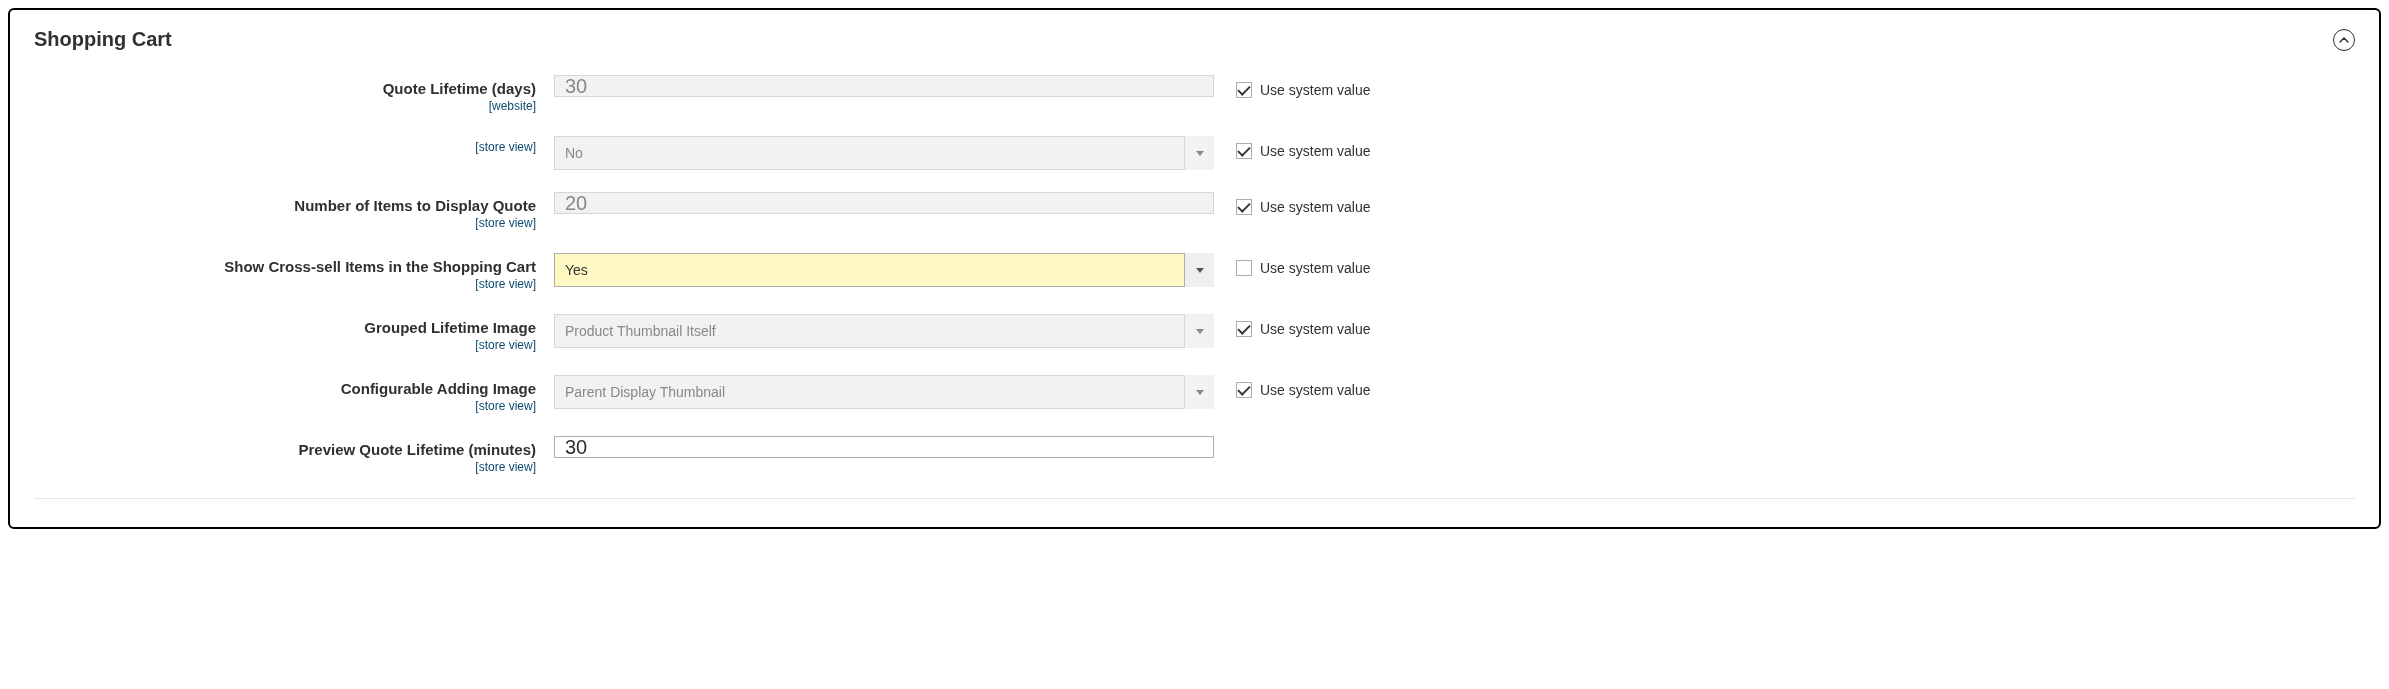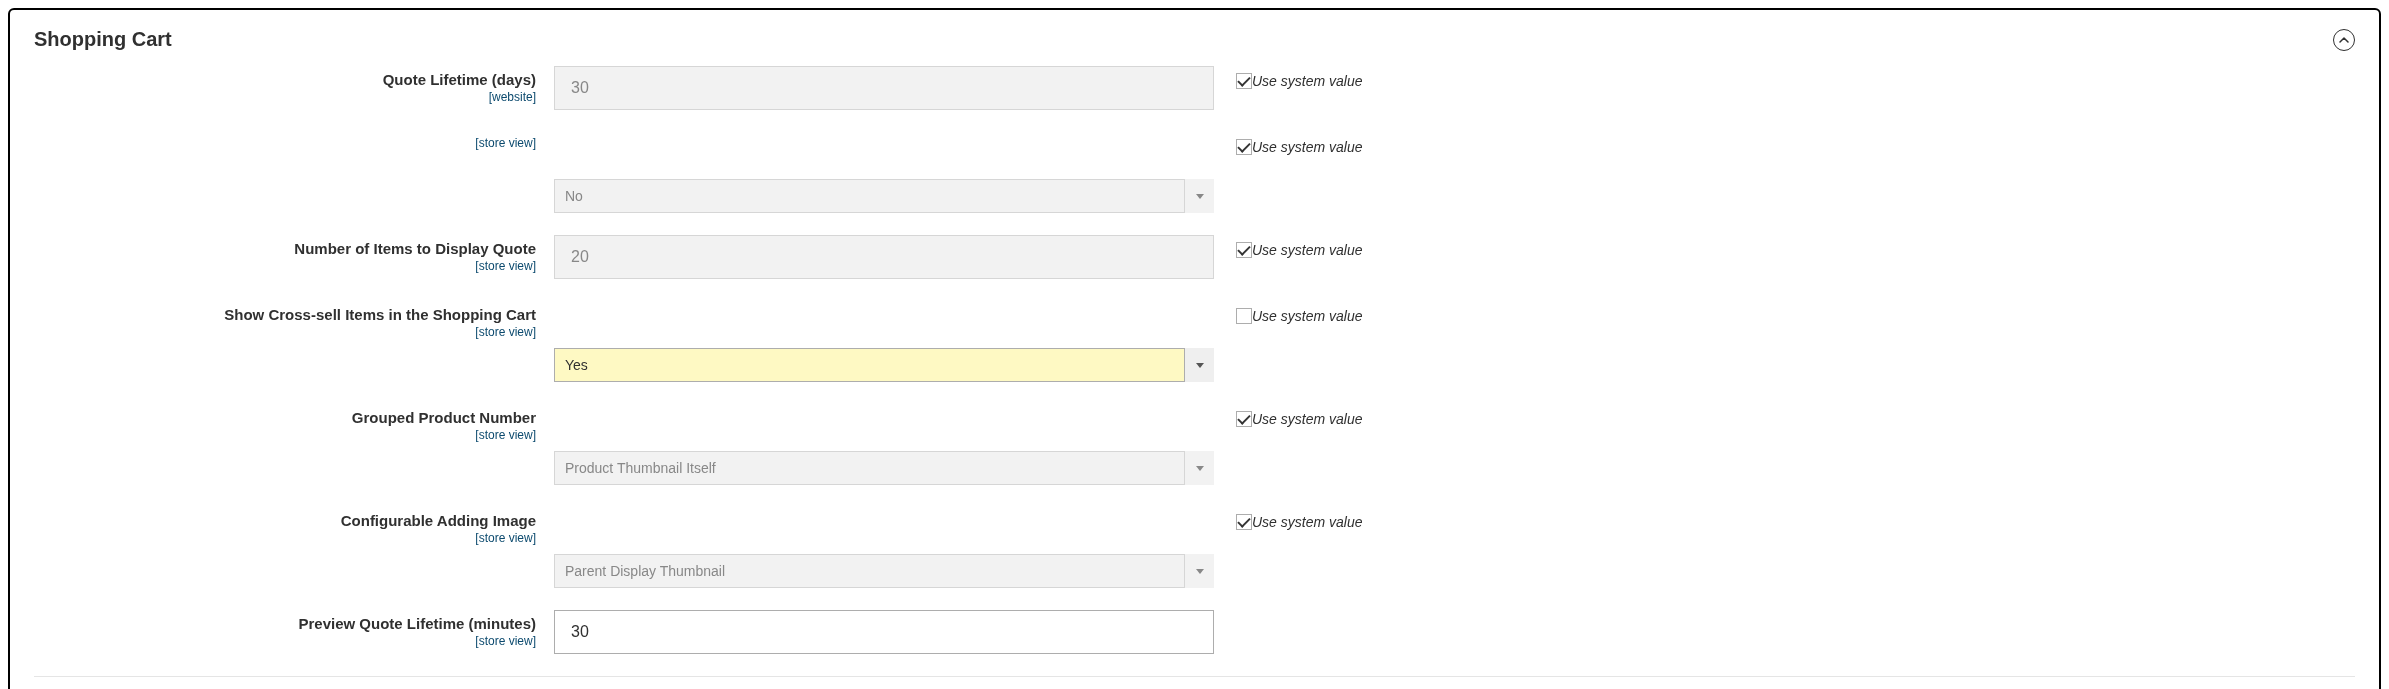--- a/index.html
+++ b/index.html
@@ -14,21 +14,21 @@
   .panel {
     border: 2px solid #000;
     border-radius: 6px;
     padding: 18px 24px 28px 24px;
     position: relative;
   }
   .panel-header {
     display: flex;
     justify-content: space-between;
     align-items: center;
-    margin-bottom: 15px;
+    margin-bottom: 24px;
   }
   .panel-title {
     font-size: 20px;
     font-weight: 600;
     color: #303030;
   }
   .collapse-btn {
     width: 22px;
     height: 22px;
     border: 1.5px solid #303030;
@@ -61,36 +61,35 @@
   .label-scope {
     font-size: 12px;
     color: #0c4a6e;
     line-height: 1.3;
   }
   .input-col {
     width: 660px;
   }
   .text-input, .select-input {
     width: 100%;
-    height: 44px;
-    padding: 0 16px;
-    font-size: 16px;
+    height: 22px;
+    padding: 0 10px;
+    font-size: 20px;
     border: 1px solid #adadad;
     background: #fff;
     color: #303030;
   }
   .text-input[disabled] {
     background: #f2f2f2;
     color: #888;
     border-color: #d6d6d6;
   }
   .select-wrap {
     position: relative;
     width: 100%;
-    margin-top: 47px;
   }
   .select-display {
     width: 100%;
     height: 34px;
     padding: 0 10px;
     font-size: 14px;
     border: 1px solid #adadad;
     background: #fef9c3;
     color: #303030;
     display: flex;
@@ -118,22 +117,21 @@
   .select-display.disabled + .select-caret {
     background: #f2f2f2;
     border-left-color: #d6d6d6;
   }
   .select-caret svg { display:block; }
   .check-col {
     padding-left: 22px;
     padding-top: 7px;
     display: flex;
     align-items: center;
-    gap: 0;
-    font-style: italic;
+    gap: 8px;
   }
   .checkbox {
     width: 16px;
     height: 16px;
     border: 1px solid #adadad;
     background: #fff;
     display: inline-flex;
     align-items: center;
     justify-content: center;
     cursor: pointer;
@@ -236,21 +234,21 @@
         </div>
       </div>
       <div class="check-col">
         <span class="checkbox"></span>
         <span class="check-label">Use system value</span>
       </div>
     </div>
 
     <div class="form-row">
       <div class="label-col">
-        <div class="label-main">Grouped Product Number</div>
+        <div class="label-main">Grouped Lifetime Image</div>
         <div class="label-scope">[store view]</div>
       </div>
       <div class="input-col">
         <div class="select-wrap">
           <div class="select-display disabled">Product Thumbnail Itself</div>
           <div class="select-caret">
             <svg width="8" height="5" viewBox="0 0 8 5">
                 <path d="M0 0 L4 5 L8 0 Z" fill="#888"></path>
               </svg>
           </div>

